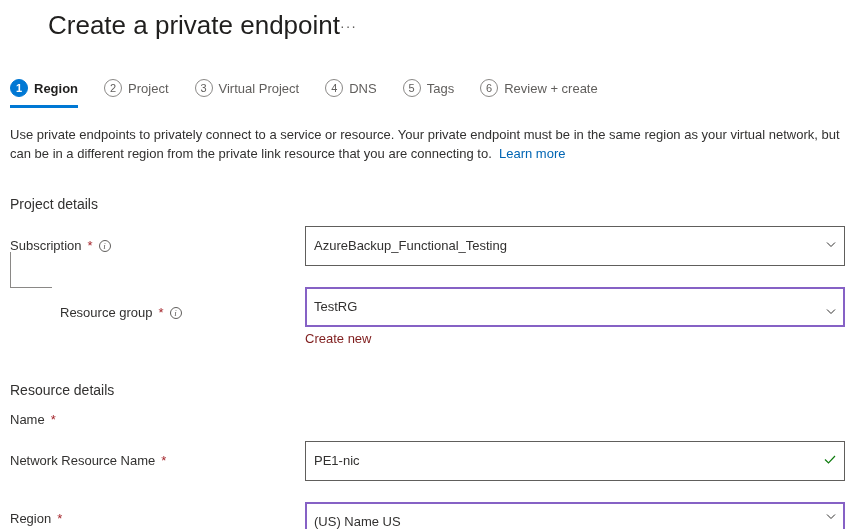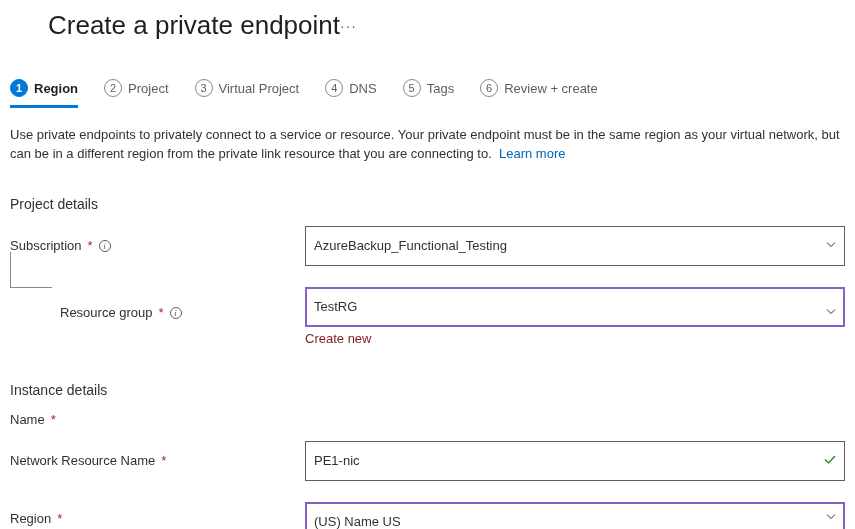--- a/index.html
+++ b/index.html
@@ -232,21 +232,21 @@
       <svg width="12" height="12" viewBox="0 0 12 12">
           <path d="M2 4 L6 8 L10 4" stroke="#323130" stroke-width="1" fill="none"></path>
         </svg>
     </span>
     <div class="create-new">Create new</div>
   </div>
 </div>
 
 <div class="section-gap"></div>
 
-<div class="section-heading">Instance details</div>
+<div class="section-heading">Resource details</div>
 
 <div class="field-row">
   <div class="label-col">
     <span>Name</span>
     <span class="req">*</span>
   </div>
 </div>
 
 <div class="field-row">
   <div class="label-col">

